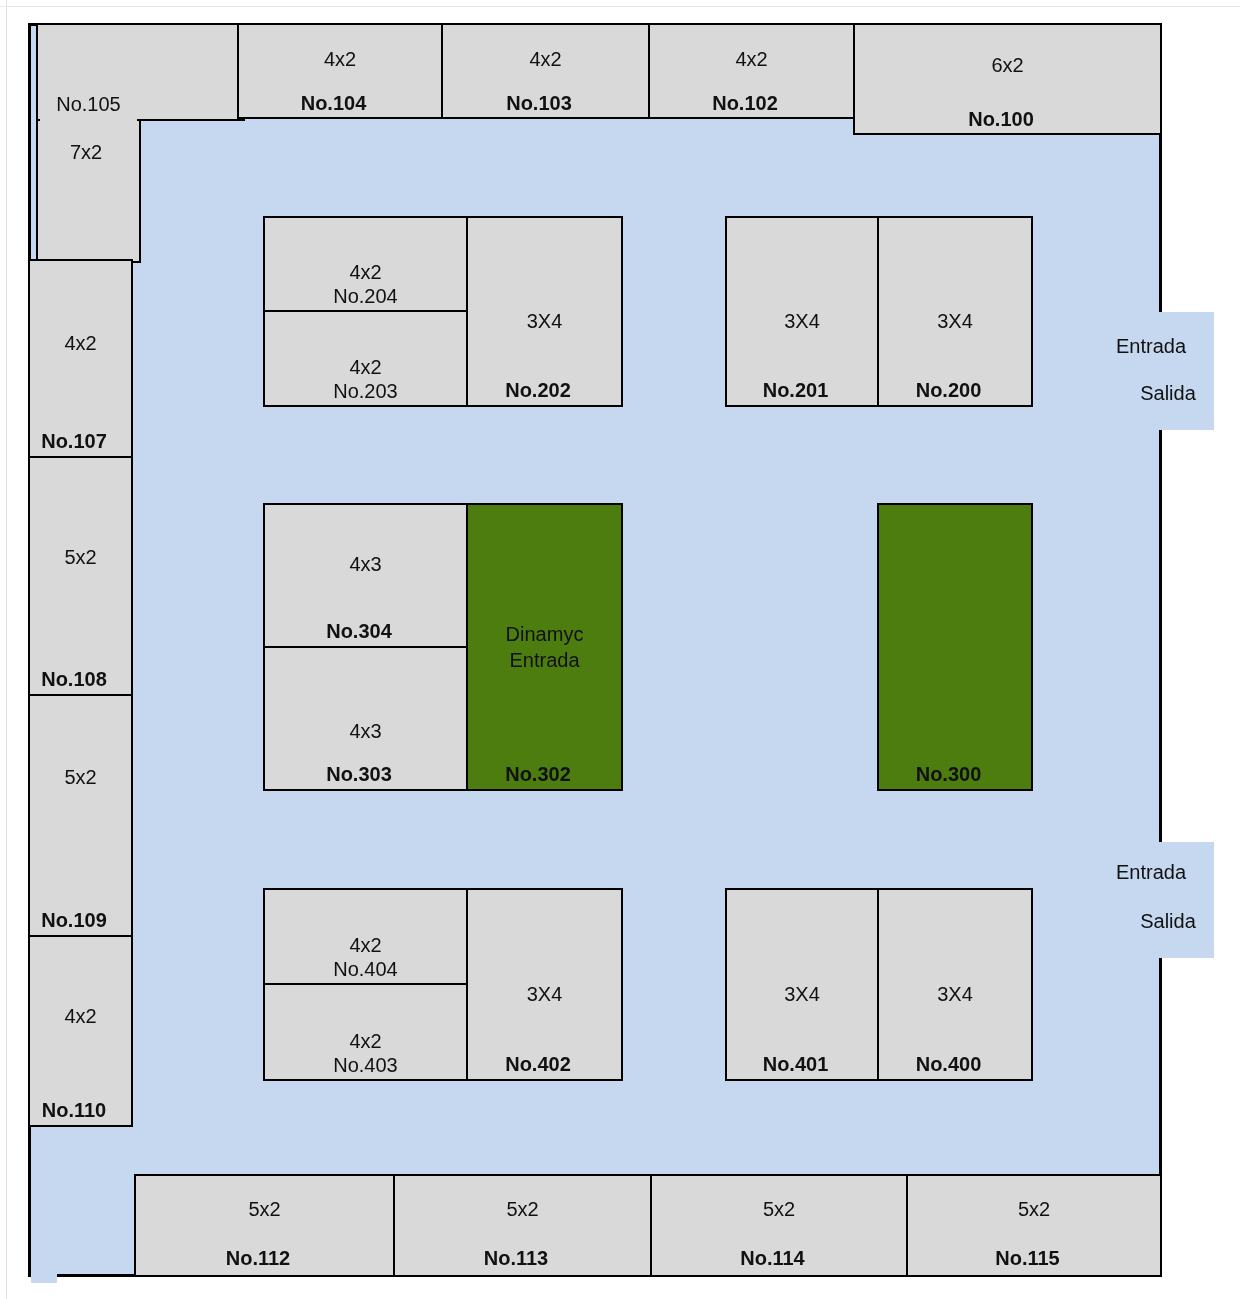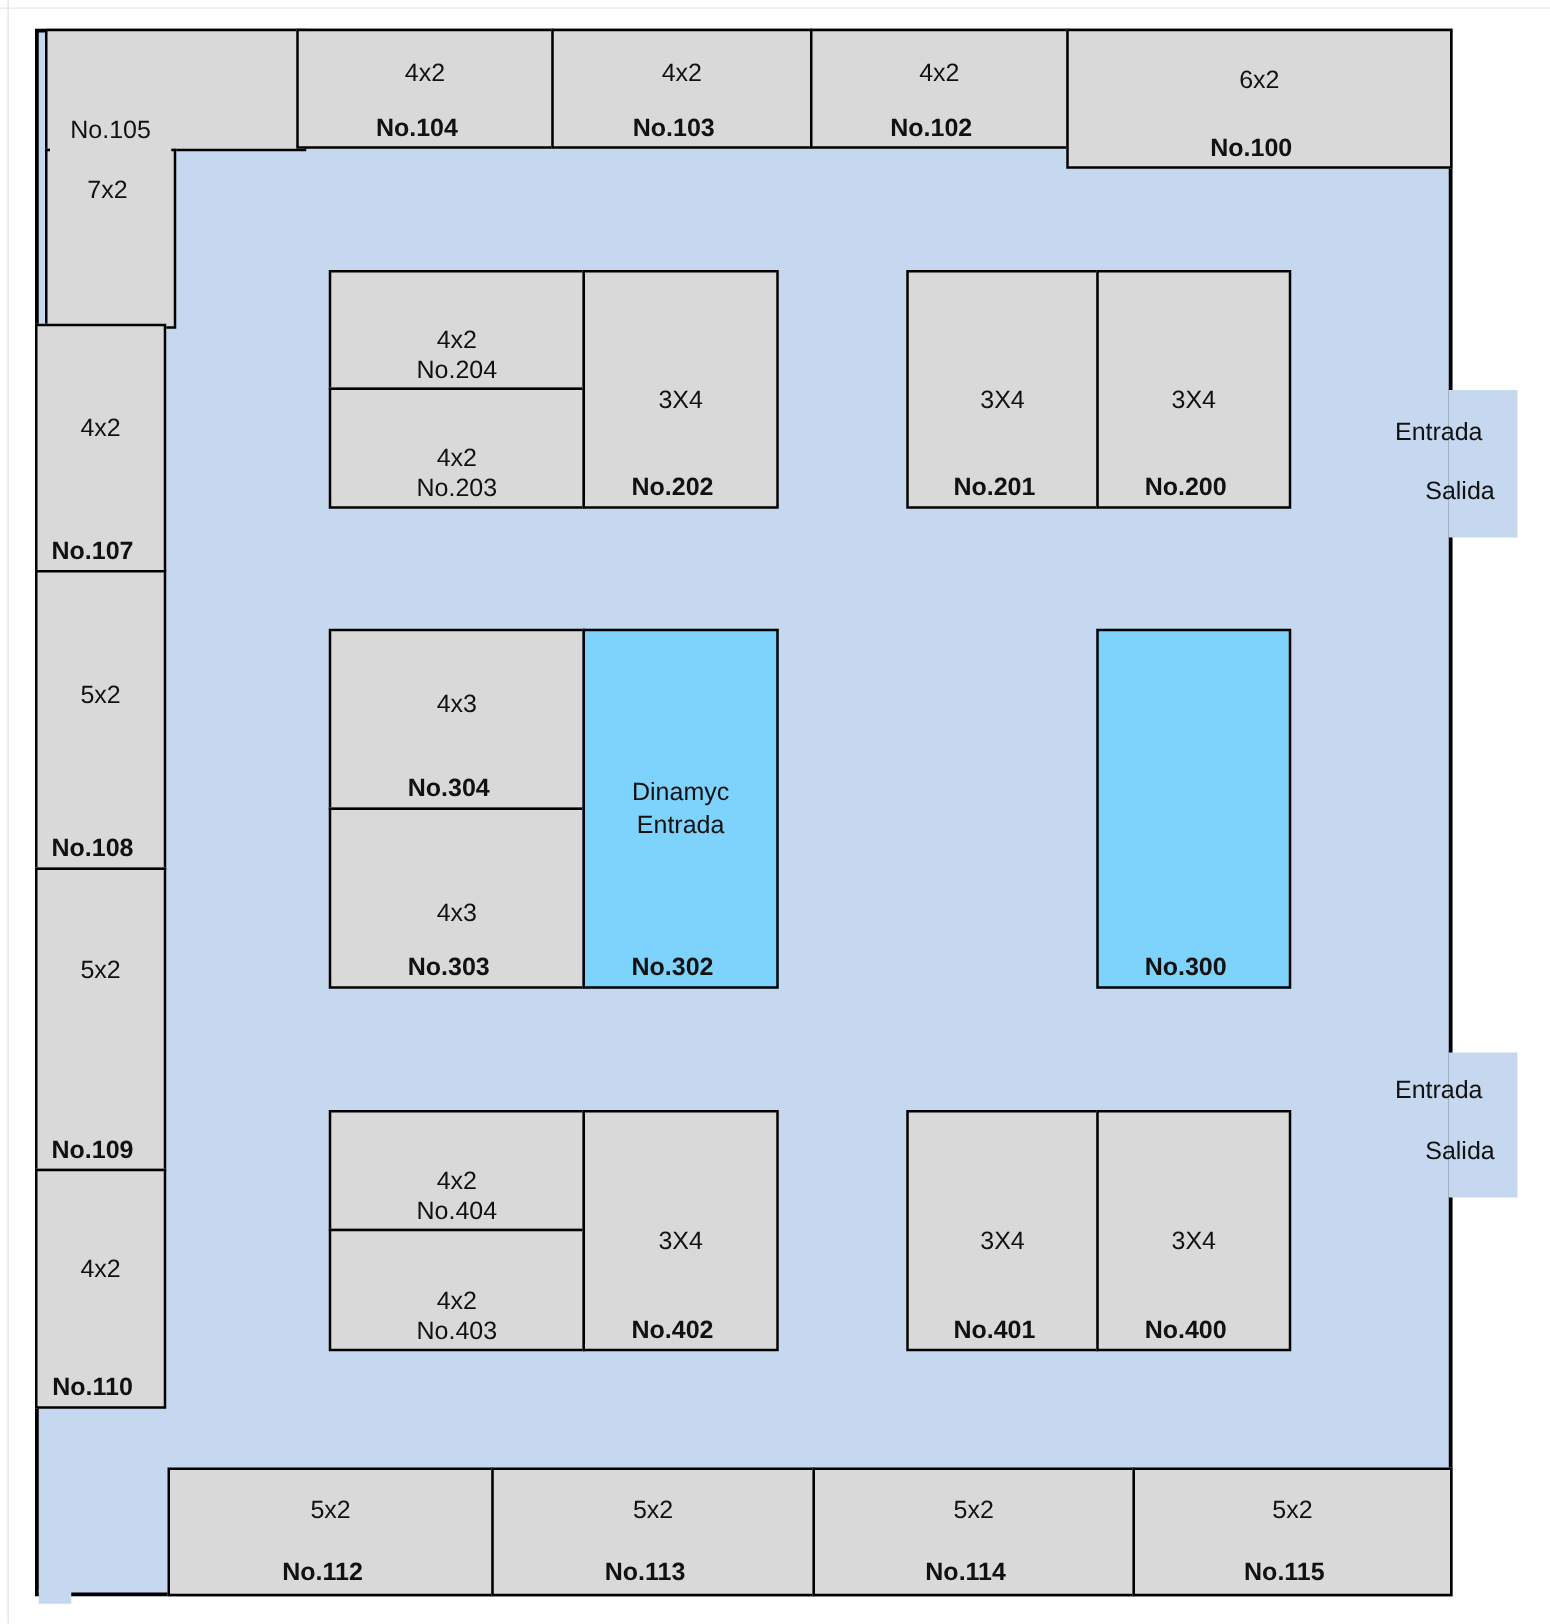--- a/index.html
+++ b/index.html
@@ -10,21 +10,21 @@
   .edge-line-v{position:absolute;left:6px;top:0;width:1px;height:1299px;background:#e2e2e2;}
   .edge-line-h{position:absolute;left:0;top:6px;width:1240px;height:1px;background:#e7e7e7;}
   .hall{
     position:absolute;left:28px;top:23px;width:1134px;height:1254px;
     background:#c5d8f0;border:3px solid #000000;box-sizing:border-box;
   }
   .booth{
     position:absolute;background:#d9d9d9;border:2px solid #000000;
     box-sizing:border-box;font-size:20px;text-align:center;line-height:23px;
   }
-  .booth.white{background:#7dd3fc;}
+  .booth.white{background:#4d7c0f;}
   .booth-group{position:absolute;}
   .patch{position:absolute;background:#d9d9d9;}
   .size-label{position:absolute;left:0;right:0;transform:translateY(-50%);}
   .t33{top:33%}.t34{top:34%}.t37{top:37%}.t38{top:38%}.t42{top:42%}.t55{top:55%}.t59{top:59%}
   .num-label{position:absolute;left:0;right:13px;bottom:3px;font-weight:bold;}
   .stack{position:absolute;left:0;right:0;bottom:2px;line-height:24px;}
   .stack .line{display:block;}
   .name-block{position:absolute;left:0;right:0;top:50%;transform:translateY(-50%);line-height:26px;}
   .name-block .line{display:block;}
   .door{position:absolute;background:#c5d8f0;}

